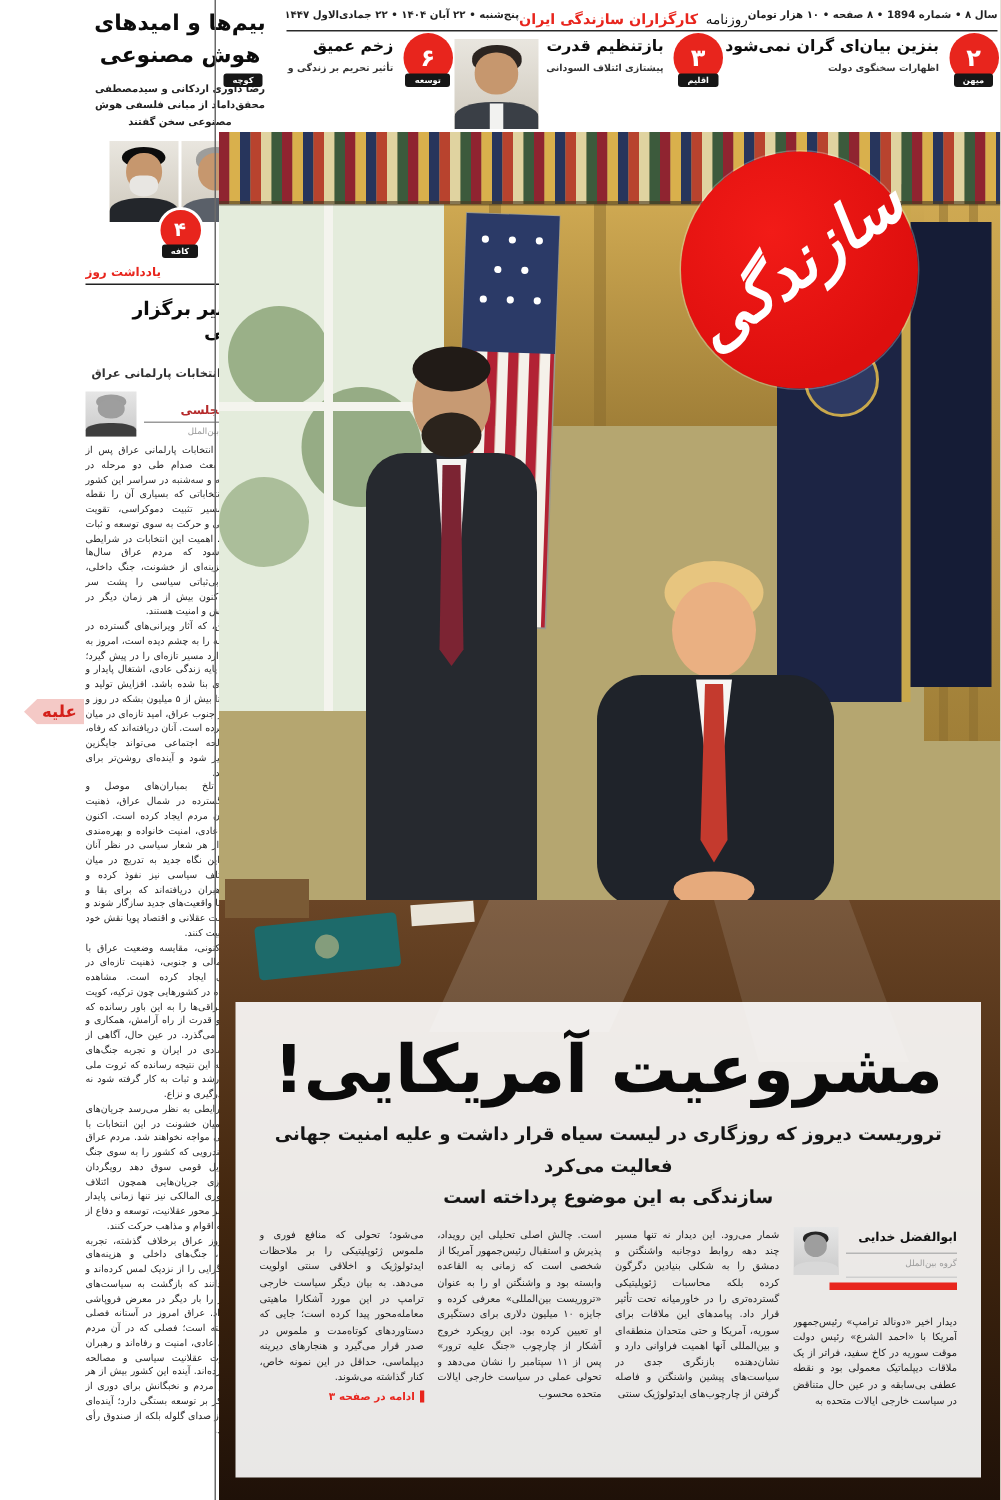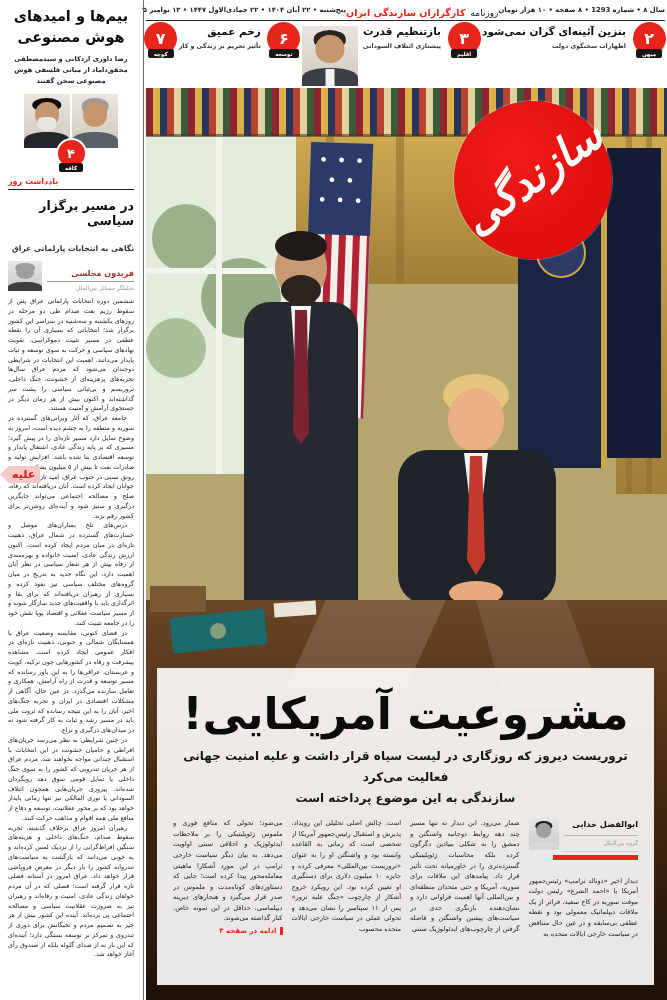--- a/index.html
+++ b/index.html
@@ -43,21 +43,21 @@
   .hs-hair{position:absolute;left:50%;transform:translateX(-50%);top:7%;width:58%;height:30%;border-radius:50% 50% 40% 40%;background:#2b2420;}
   .hs-head{position:absolute;left:50%;transform:translateX(-50%);top:15%;width:52%;height:46%;border-radius:48%;background:#c6976e;}
   .hs-beard{position:absolute;left:50%;transform:translateX(-50%);top:42%;width:42%;height:26%;border-radius:40% 40% 55% 55%;background:#3a3028;}
   .hs-body{position:absolute;left:50%;transform:translateX(-50%);bottom:-6%;width:100%;height:36%;border-radius:45% 45% 0 0;background:#3a3f46;}
   .hs-shirt{position:absolute;left:50%;transform:translateX(-50%);bottom:0;width:16%;height:28%;background:#f2f2f0;}
   .turban .hs-hair{background:#0c0c0c;height:26%;width:64%;border-radius:50%;}
   .turban .hs-beard{background:#e8e6e2;}
   .grey-hair .hs-hair{background:#9d9d9b;}
   .bw{filter:grayscale(1);}
   
-  .sidebar{position:absolute;left:0;top:0;width:142px;height:1000px;background:#fff;}
+  .sidebar{position:absolute;left:16px;top:0;width:142px;height:1000px;background:#fff;padding-left:33px;}
   .vline{position:absolute;left:143px;top:0;width:1px;height:1000px;background:#6a6a6a;}
   .sb-top{padding:6px 7px 0;text-align:center;}
   .sb-headline{font-size:14.5px;font-weight:800;line-height:1.45;color:#0c0c0c;}
   .sb-sub{font-size:6.7px;font-weight:bold;color:#222;line-height:1.65;margin-top:6px;}
   .sb-photos{margin-top:7px;display:flex;direction:rtl;gap:2px;justify-content:center;}
   .sb-photos .headshot{width:46px;height:54px;}
   .sb-badge-wrap{display:flex;flex-direction:column;align-items:center;margin-top:-10px;position:relative;z-index:2;}
   .sb-badge-wrap .badge-circle{width:27px;height:27px;font-size:13px;border:2px solid #fff;}
   .sb-kicker{color:#e8251d;font-weight:800;font-size:8px;text-align:left;padding:0 8px;margin-top:5px;}
   .sb-rule{border:none;border-top:1.5px solid #222;margin:3px 8px 0;}
@@ -113,36 +113,36 @@
   .m-red-bar{height:5px;background:#e8251d;margin-top:3px;width:78%;}
   .continuation{color:#e8251d;font-weight:800;font-size:7px;margin-top:2px;display:flex;direction:rtl;align-items:center;gap:3px;}
   .continuation::before{content:"";display:inline-block;width:3px;height:8px;background:#e8251d;}
 </style>
 </head>
 <body>
 
 <div class="page">
 
   <div class="top-header">
-    <div class="hdr-right">سال ۸ • شماره 1293 • ۸ صفحه • ۱۰ هزار تومان</div>
+    <div class="hdr-right">سال ۸ • شماره 1894 • ۸ صفحه • ۱۰ هزار تومان</div>
     <div class="hdr-center">
       <span class="np-black">روزنامه</span>
       <span class="np-red">کارگزاران سازندگی ایران</span>
     </div>
     <div class="hdr-left">پنج‌شنبه • ۲۲ آبان ۱۴۰۴ • ۲۲ جمادی‌الاول ۱۴۴۷ • ۱۳ نوامبر ۲۰۲۵</div>
   </div>
 
   <div class="teasers">
     <div class="teaser">
       <div class="badge-col">
         <div class="badge-circle">۲</div>
         <div class="badge-tag">میهن</div>
       </div>
       <div class="teaser-text">
-        <div class="teaser-title">بنزین آئینه‌ای گران نمی‌شود</div>
+        <div class="teaser-title">بنزین بیان‌ای گران نمی‌شود</div>
         <div class="teaser-sub">اظهارات سخنگوی دولت</div>
       </div>
     </div>
     <div class="teaser">
       <div class="badge-col">
         <div class="badge-circle">۳</div>
         <div class="badge-tag">اقلیم</div>
       </div>
       <div class="teaser-text">
         <div class="teaser-title">بازتنظیم قدرت</div>

